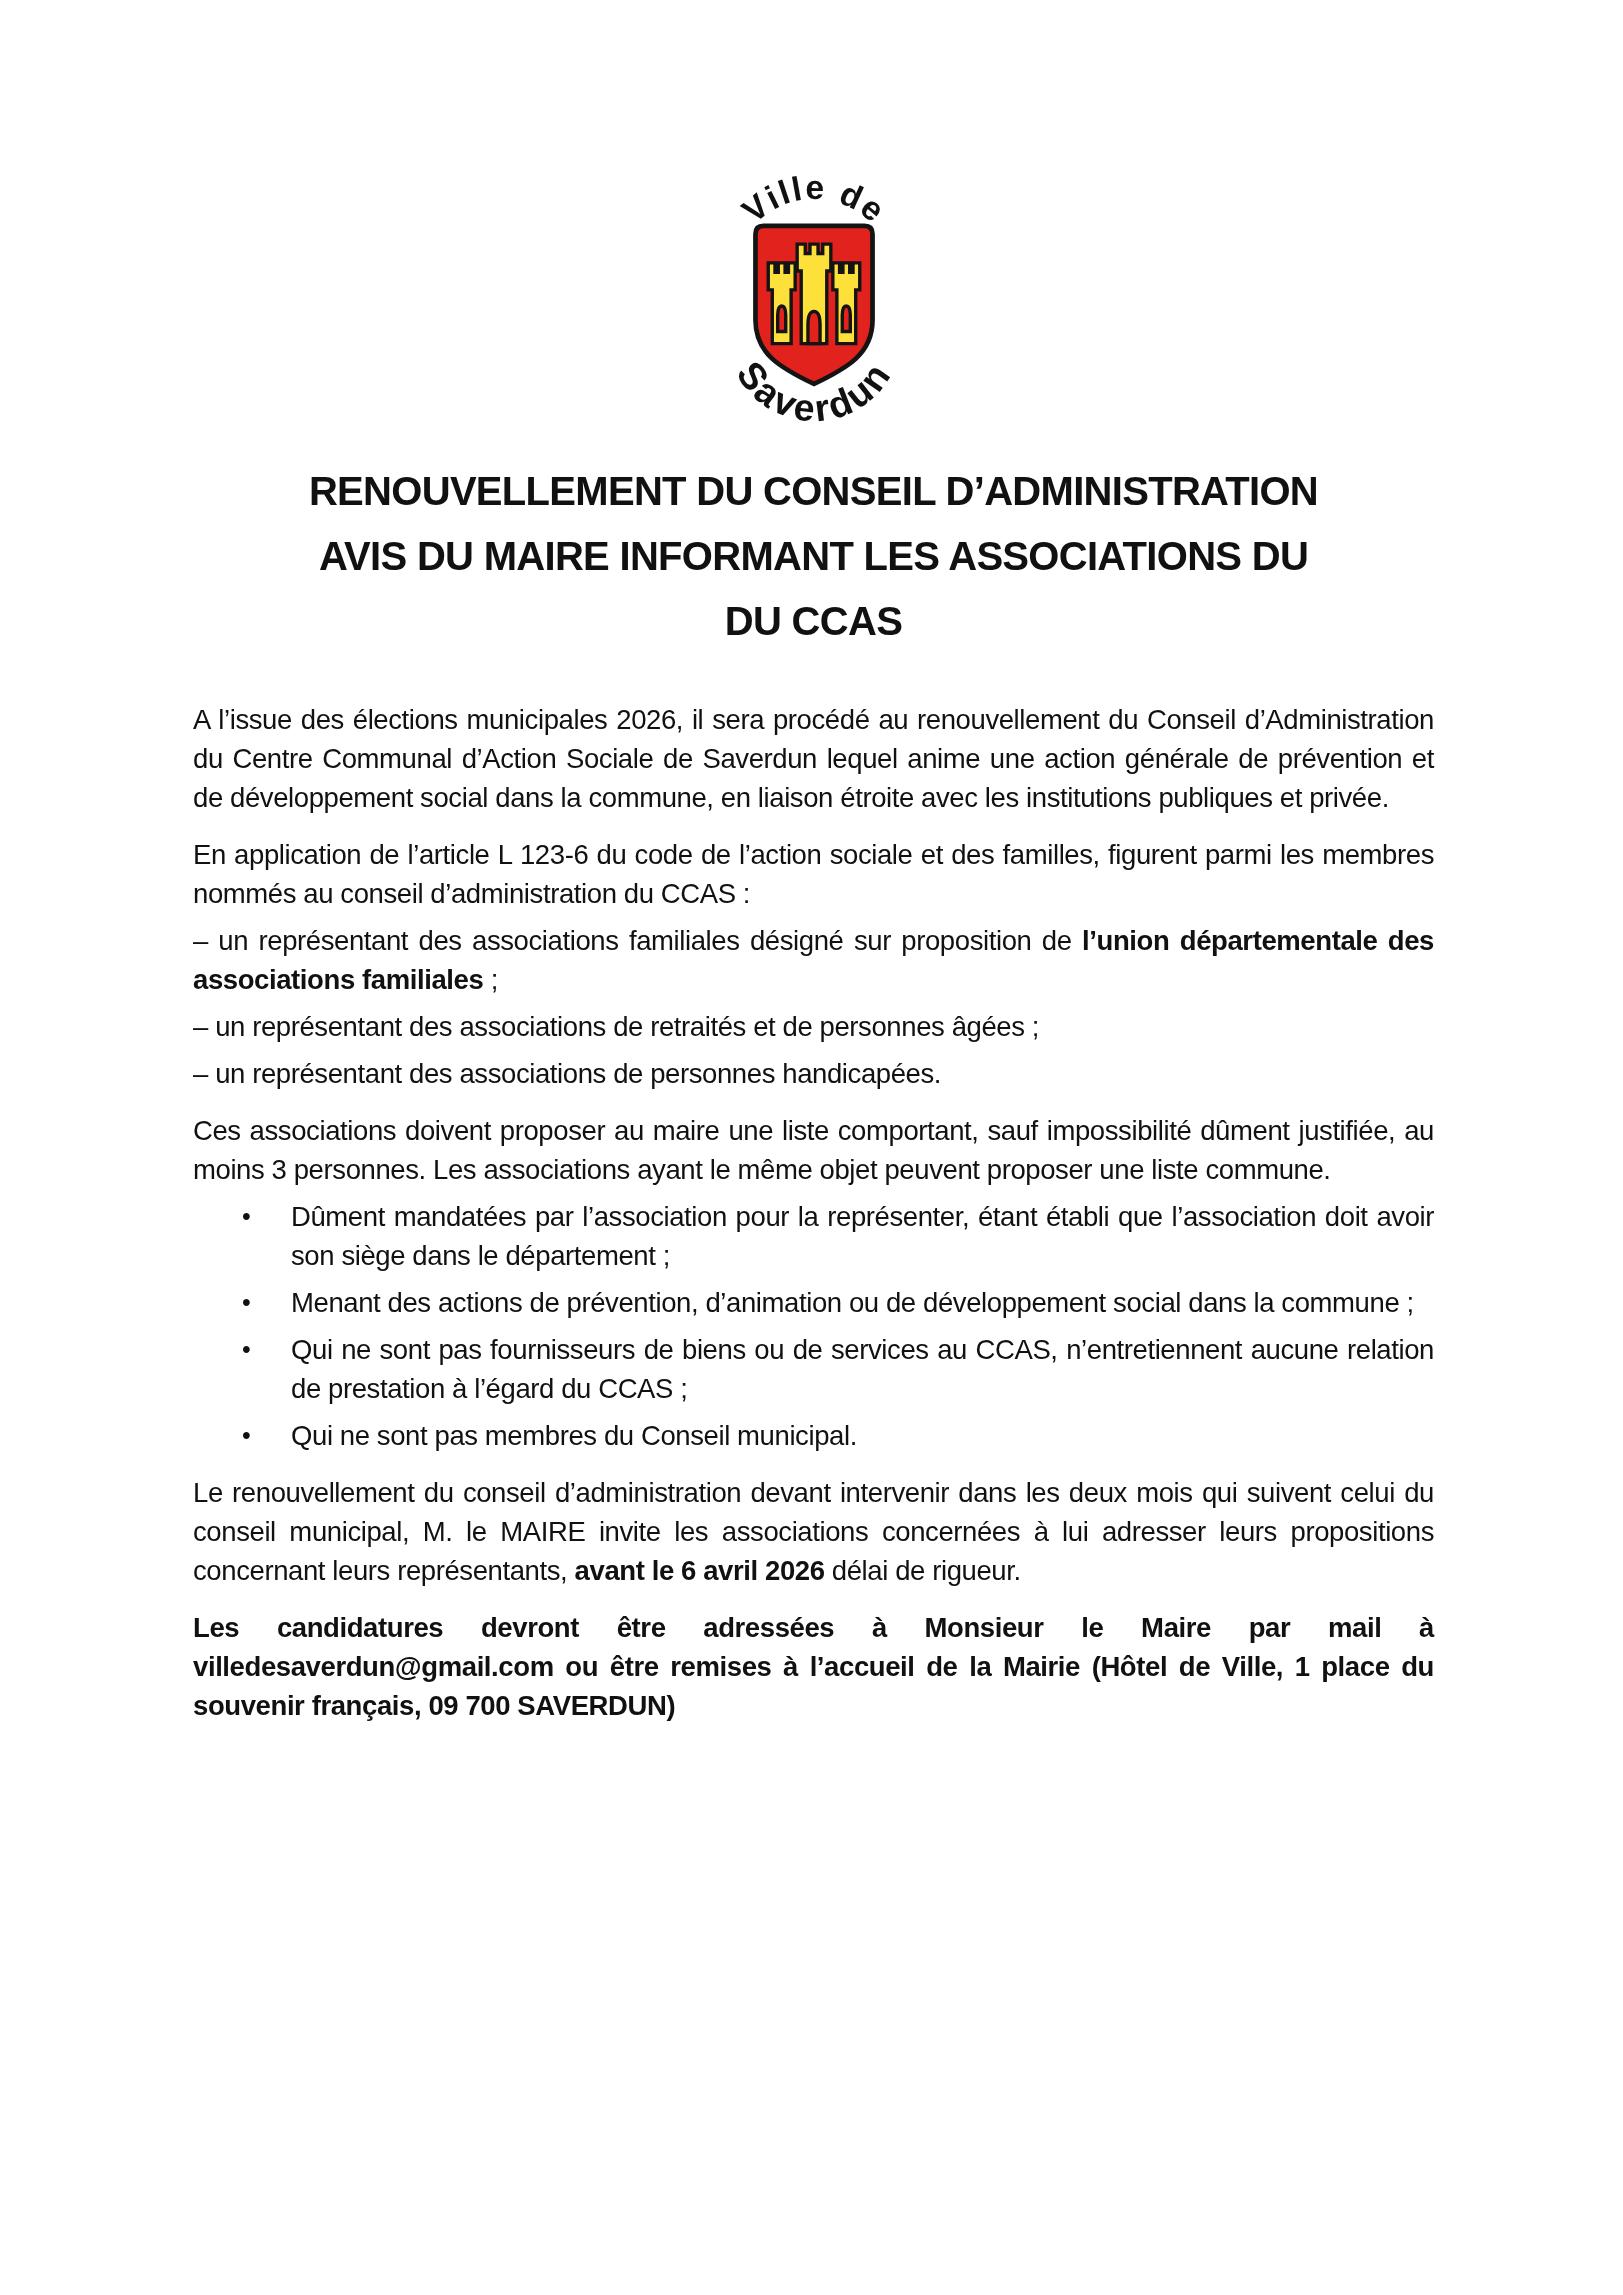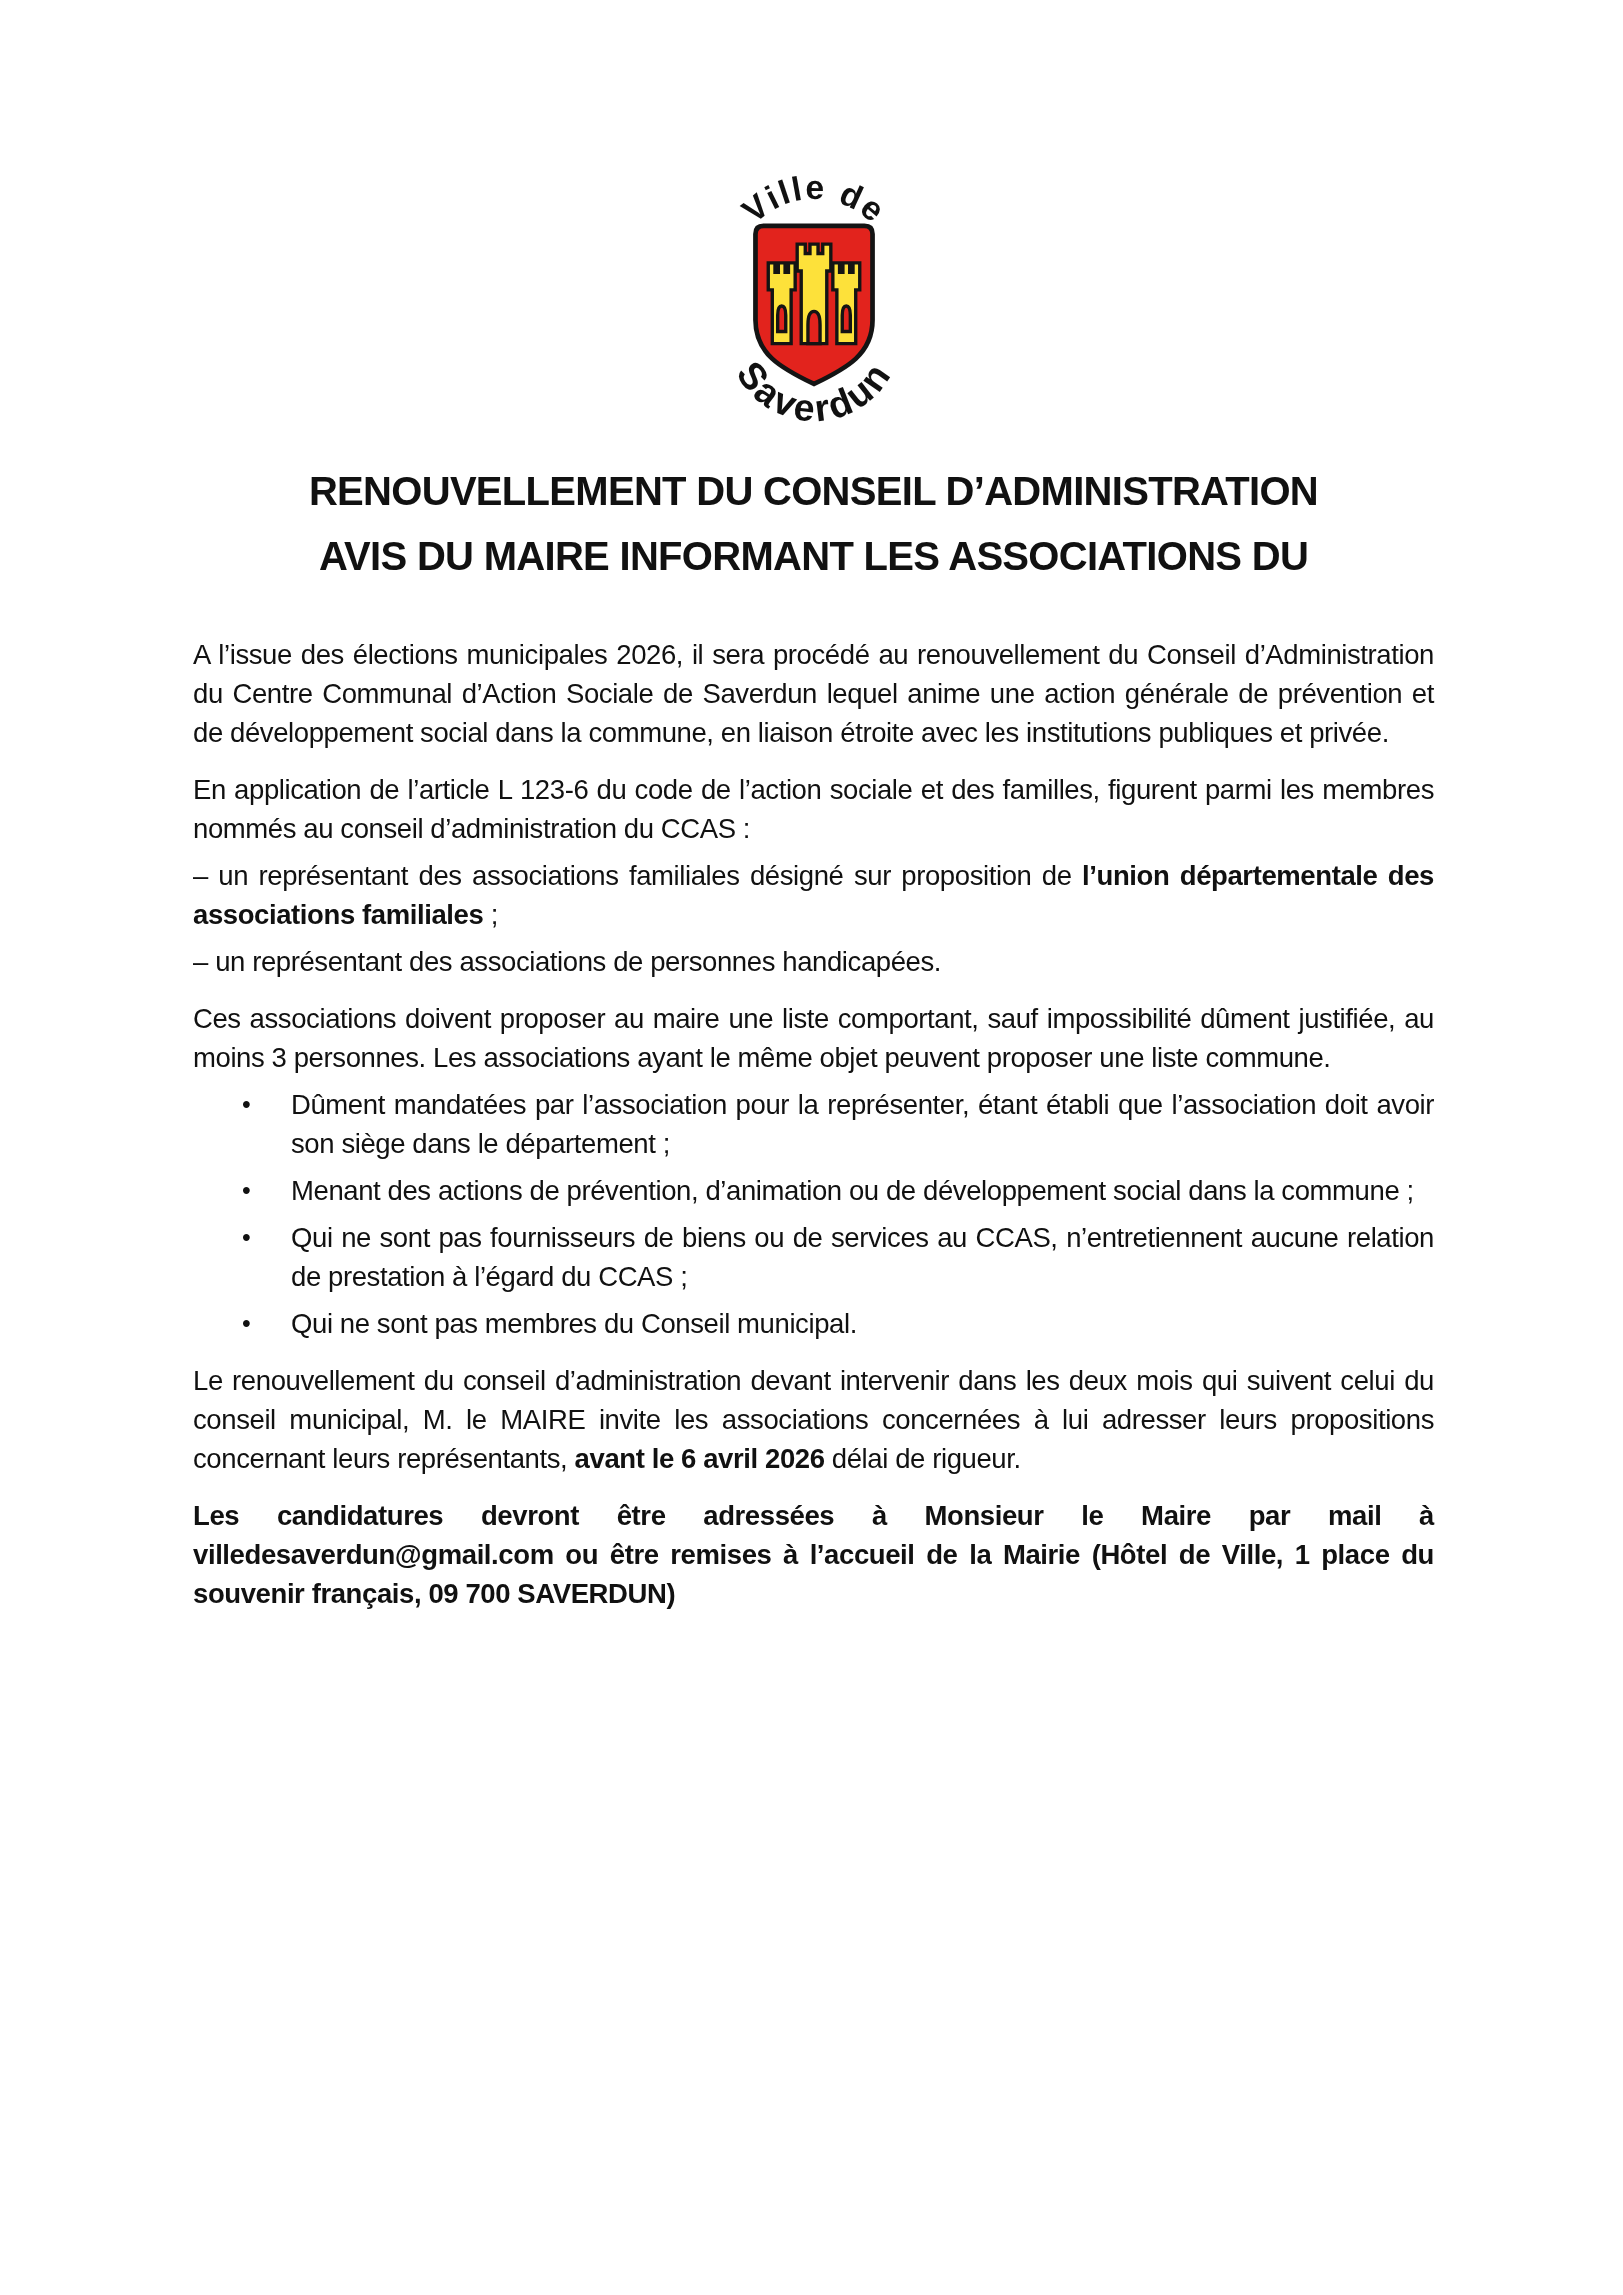--- a/index.html
+++ b/index.html
@@ -89,26 +89,28 @@
           <path d="M111 252 L111 228 Q111 214 117 214 Q123 214 123 228 L123 252 Z" fill="#e2231d"></path>
           <path d="M207 252 L207 228 Q207 214 213 214 Q219 214 219 228 L219 252 Z" fill="#e2231d"></path>
           <path d="M156 270 L156 242 Q156 222 165 222 Q174 222 174 242 L174 270 Z" fill="#e2231d"></path>
         </g>
       </svg>
     </div>
 
     <div class="title">
       <div>RENOUVELLEMENT DU CONSEIL D’ADMINISTRATION</div>
       <div>AVIS DU MAIRE INFORMANT LES ASSOCIATIONS DU</div>
+      <div>DU CCAS</div>
     </div>
 
     <div class="body-blocks">
         <div class="block para gap-none"><span>A l’issue des élections municipales 2026, il sera procédé au renouvellement du Conseil d’Administration du Centre Communal d’Action Sociale de Saverdun lequel anime une action générale de prévention et de développement social dans la commune, en liaison étroite avec les institutions publiques et privée.</span></div>
         <div class="block para gap-para"><span>En application de l’article L 123-6 du code de l’action sociale et des familles, figurent parmi les membres nommés au conseil d’administration du CCAS :</span></div>
         <div class="block para gap-none"><span>– un représentant des associations familiales désigné sur proposition de </span><span class="b">l’union départementale des associations familiales</span><span> ;</span></div>
+        <div class="block para gap-none"><span>– un représentant des associations de retraités et de personnes âgées ;</span></div>
         <div class="block para gap-none"><span>– un représentant des associations de personnes handicapées.</span></div>
         <div class="block para gap-large"><span>Ces associations doivent proposer au maire une liste comportant, sauf impossibilité dûment justifiée, au moins 3 personnes. Les associations ayant le même objet peuvent proposer une liste commune.</span></div>
         <div class="block bullet gap-none">
           <span class="marker">•</span>
           <div class="btxt"><span>Dûment mandatées par l’association pour la représenter, étant établi que l’association doit avoir son siège dans le département ;</span></div>
         </div>
         <div class="block bullet gap-none">
           <span class="marker">•</span>
           <div class="btxt"><span>Menant des actions de prévention, d’animation ou de développement social dans la commune ;</span></div>
         </div>

